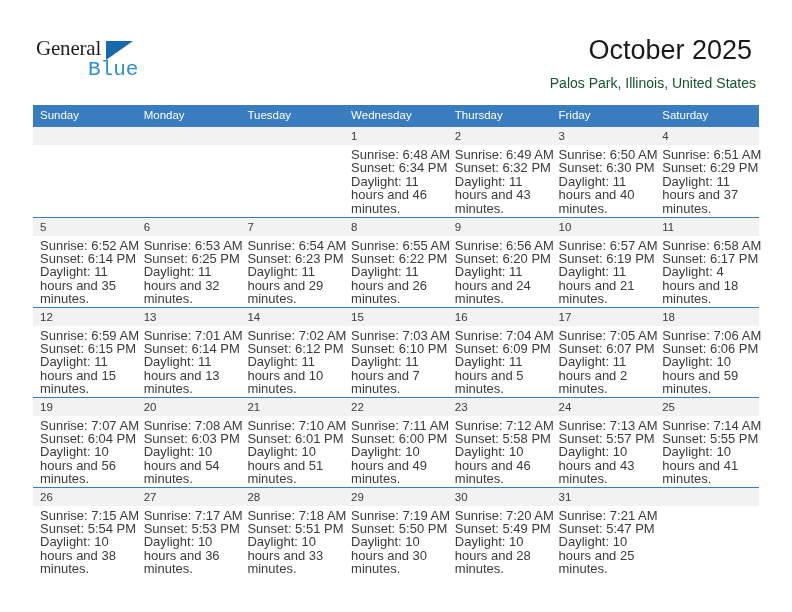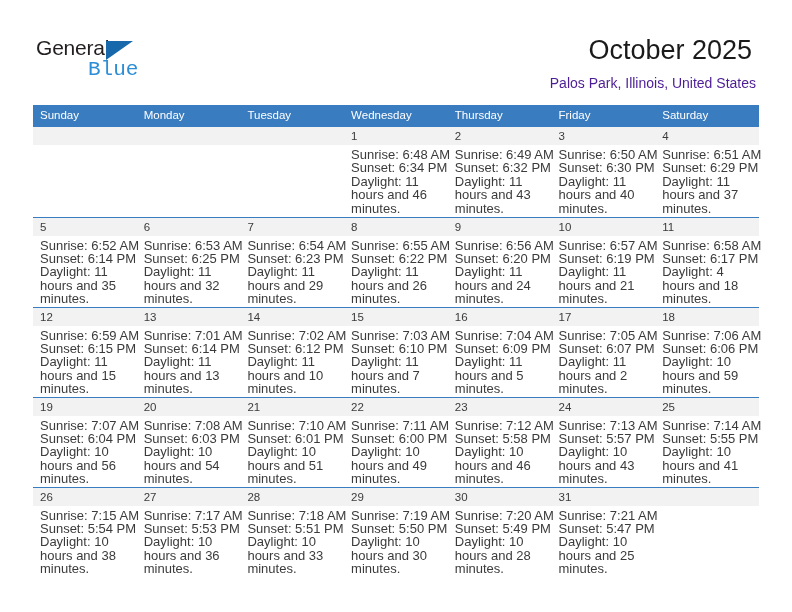--- a/index.html
+++ b/index.html
@@ -35,21 +35,21 @@
     height: 50px;
   }
   .logo-general {
     position: absolute;
     left: 0;
     top: 0;
     font-size: 21px;
     color: #231f20;
     letter-spacing: -0.2px;
     line-height: 24px;
-    font-family: Liberation Sans, sans-serif;
+    font-family: Liberation Serif, serif;
   }
   .logo-triangle {
     position: absolute;
     left: 70px;
     top: 5px;
     width: 0;
     height: 0;
     border-left: 27px solid #1769ac;
     border-bottom: 19px solid transparent;
   }
@@ -71,21 +71,21 @@
   .month-title {
     font-size: 27px;
     color: #1a1a1a;
     line-height: 32px;
     font-weight: normal;
     margin: 4px;
     font-family: "Liberation Sans", sans-serif;
   }
   .location-subtitle {
     font-size: 14px;
-    color: #4c1d95;
+    color: #14532d;
     line-height: 18px;
     margin: 8px 0 0 0;
     font-family: "Liberation Sans", sans-serif;
     text-align: right;
   }
 
   
   .calendar {
     position: absolute;
     left: 33px;

